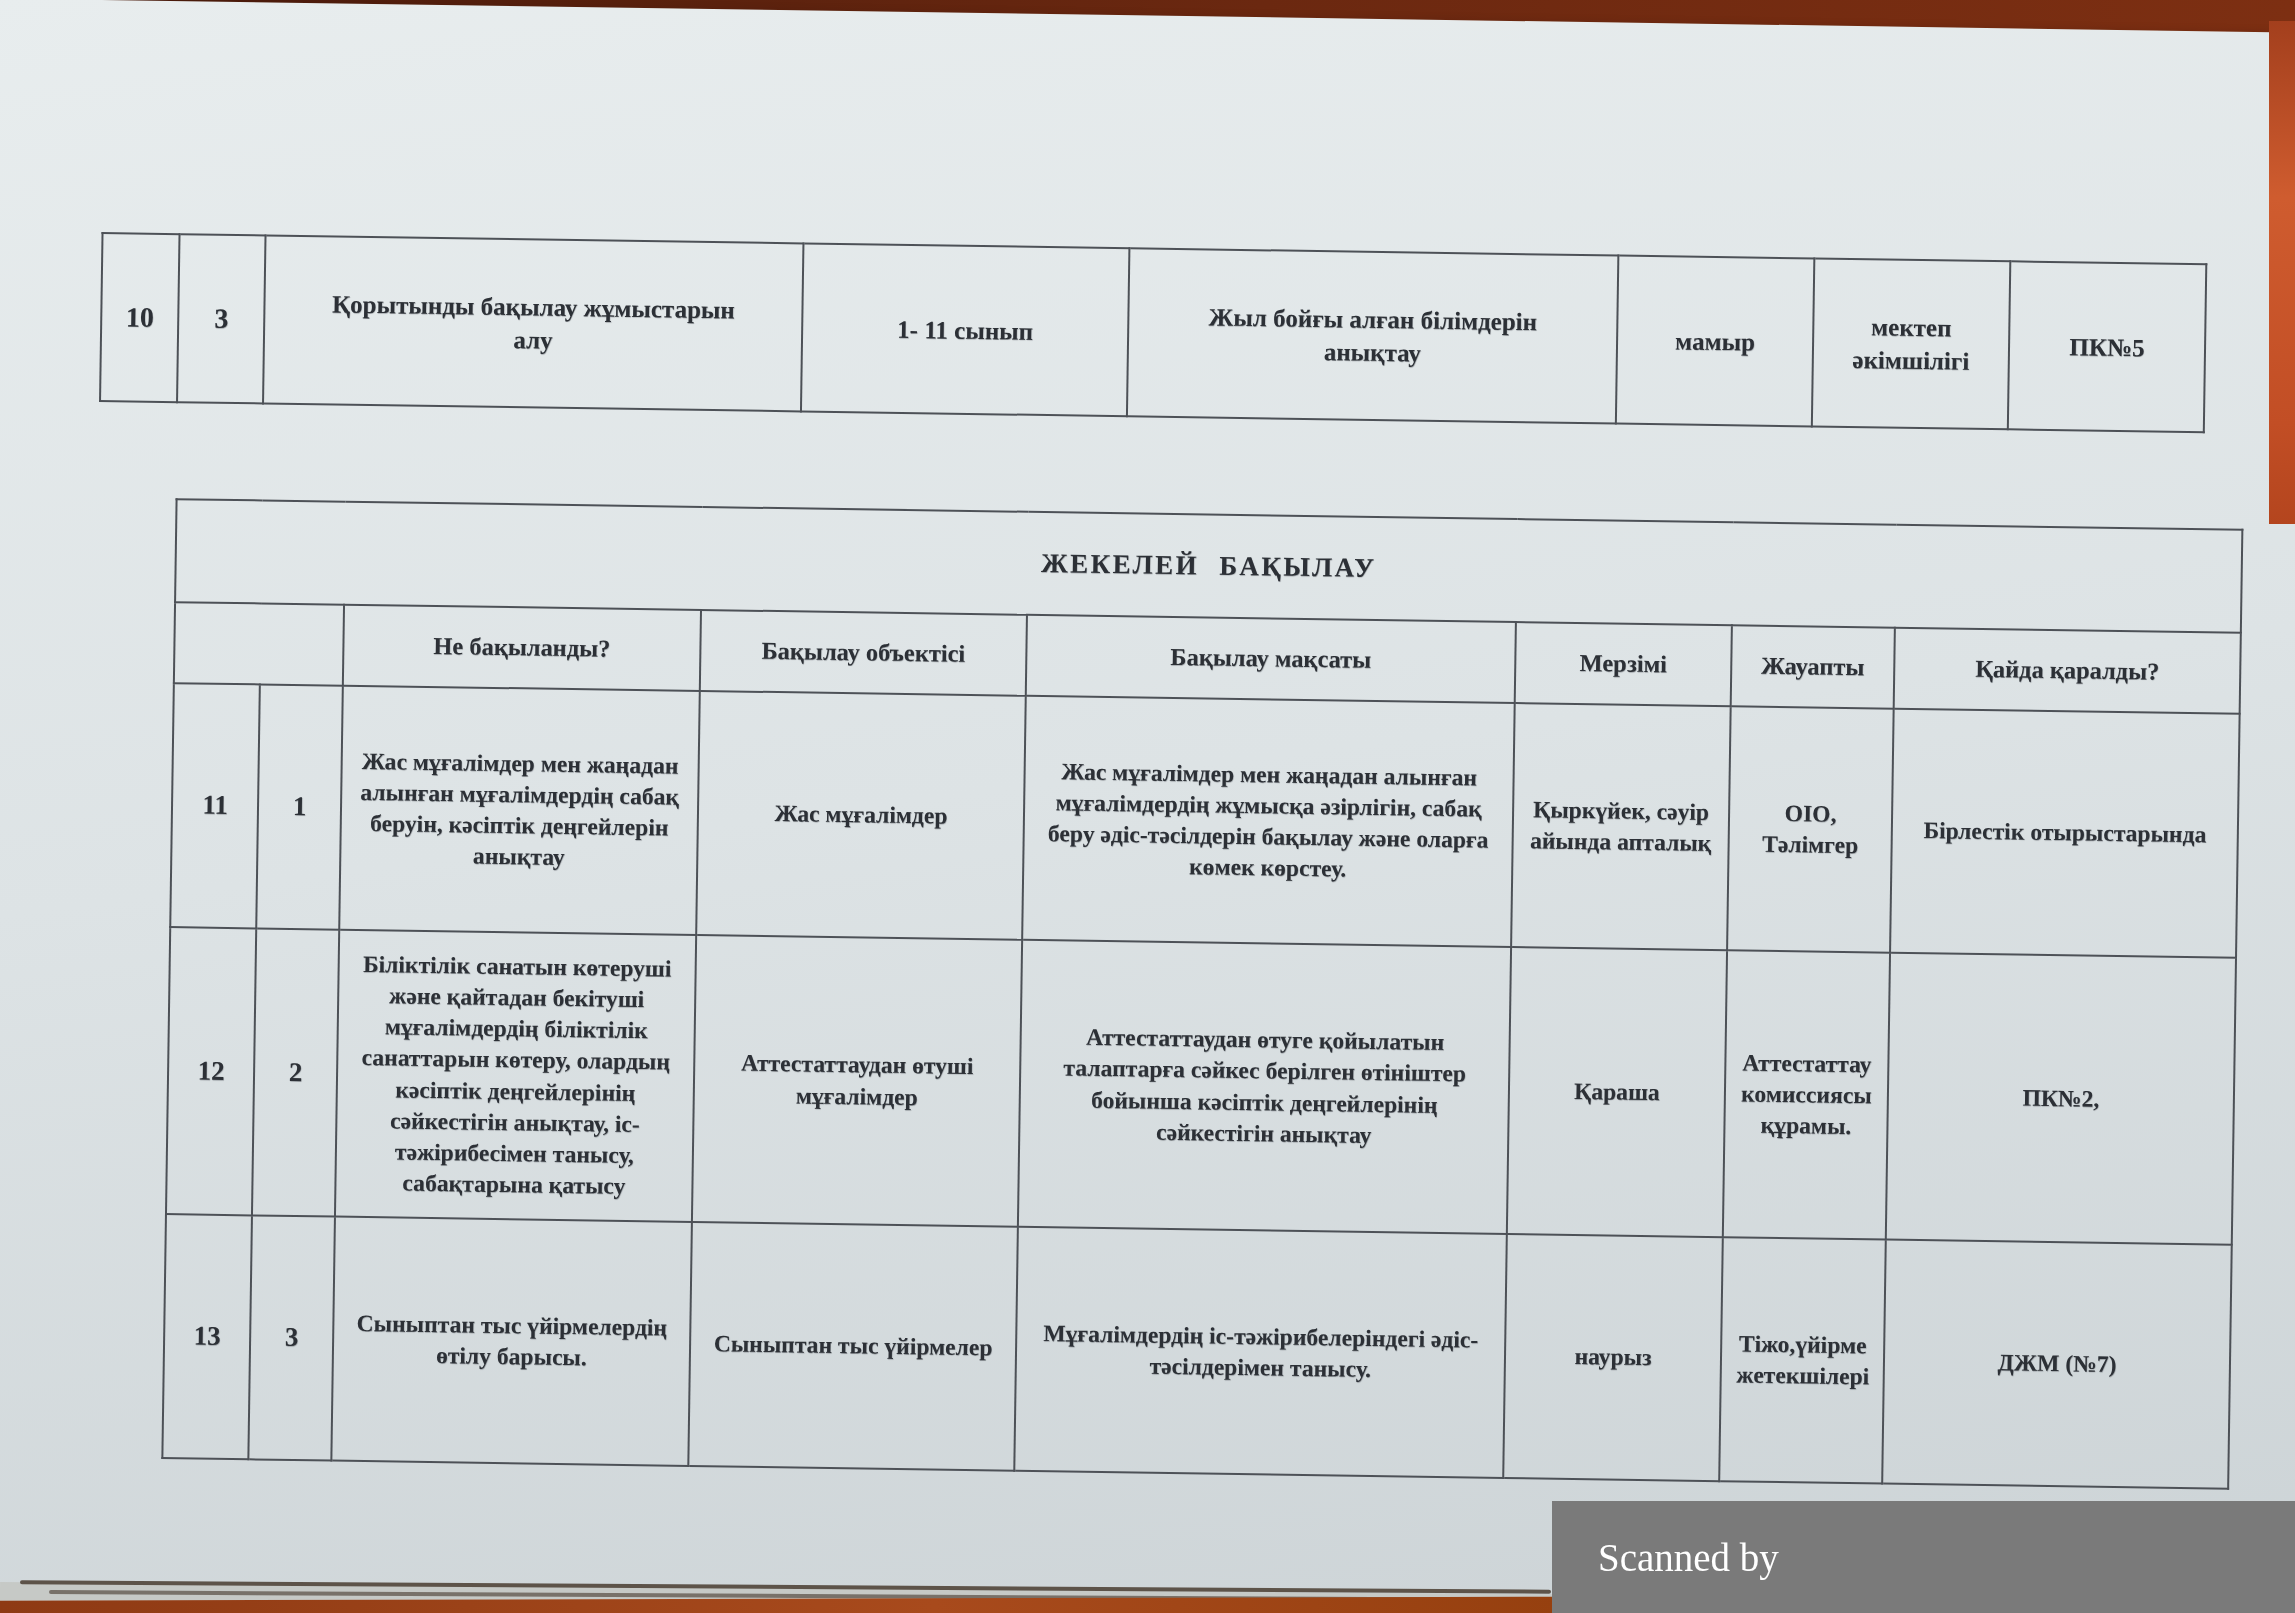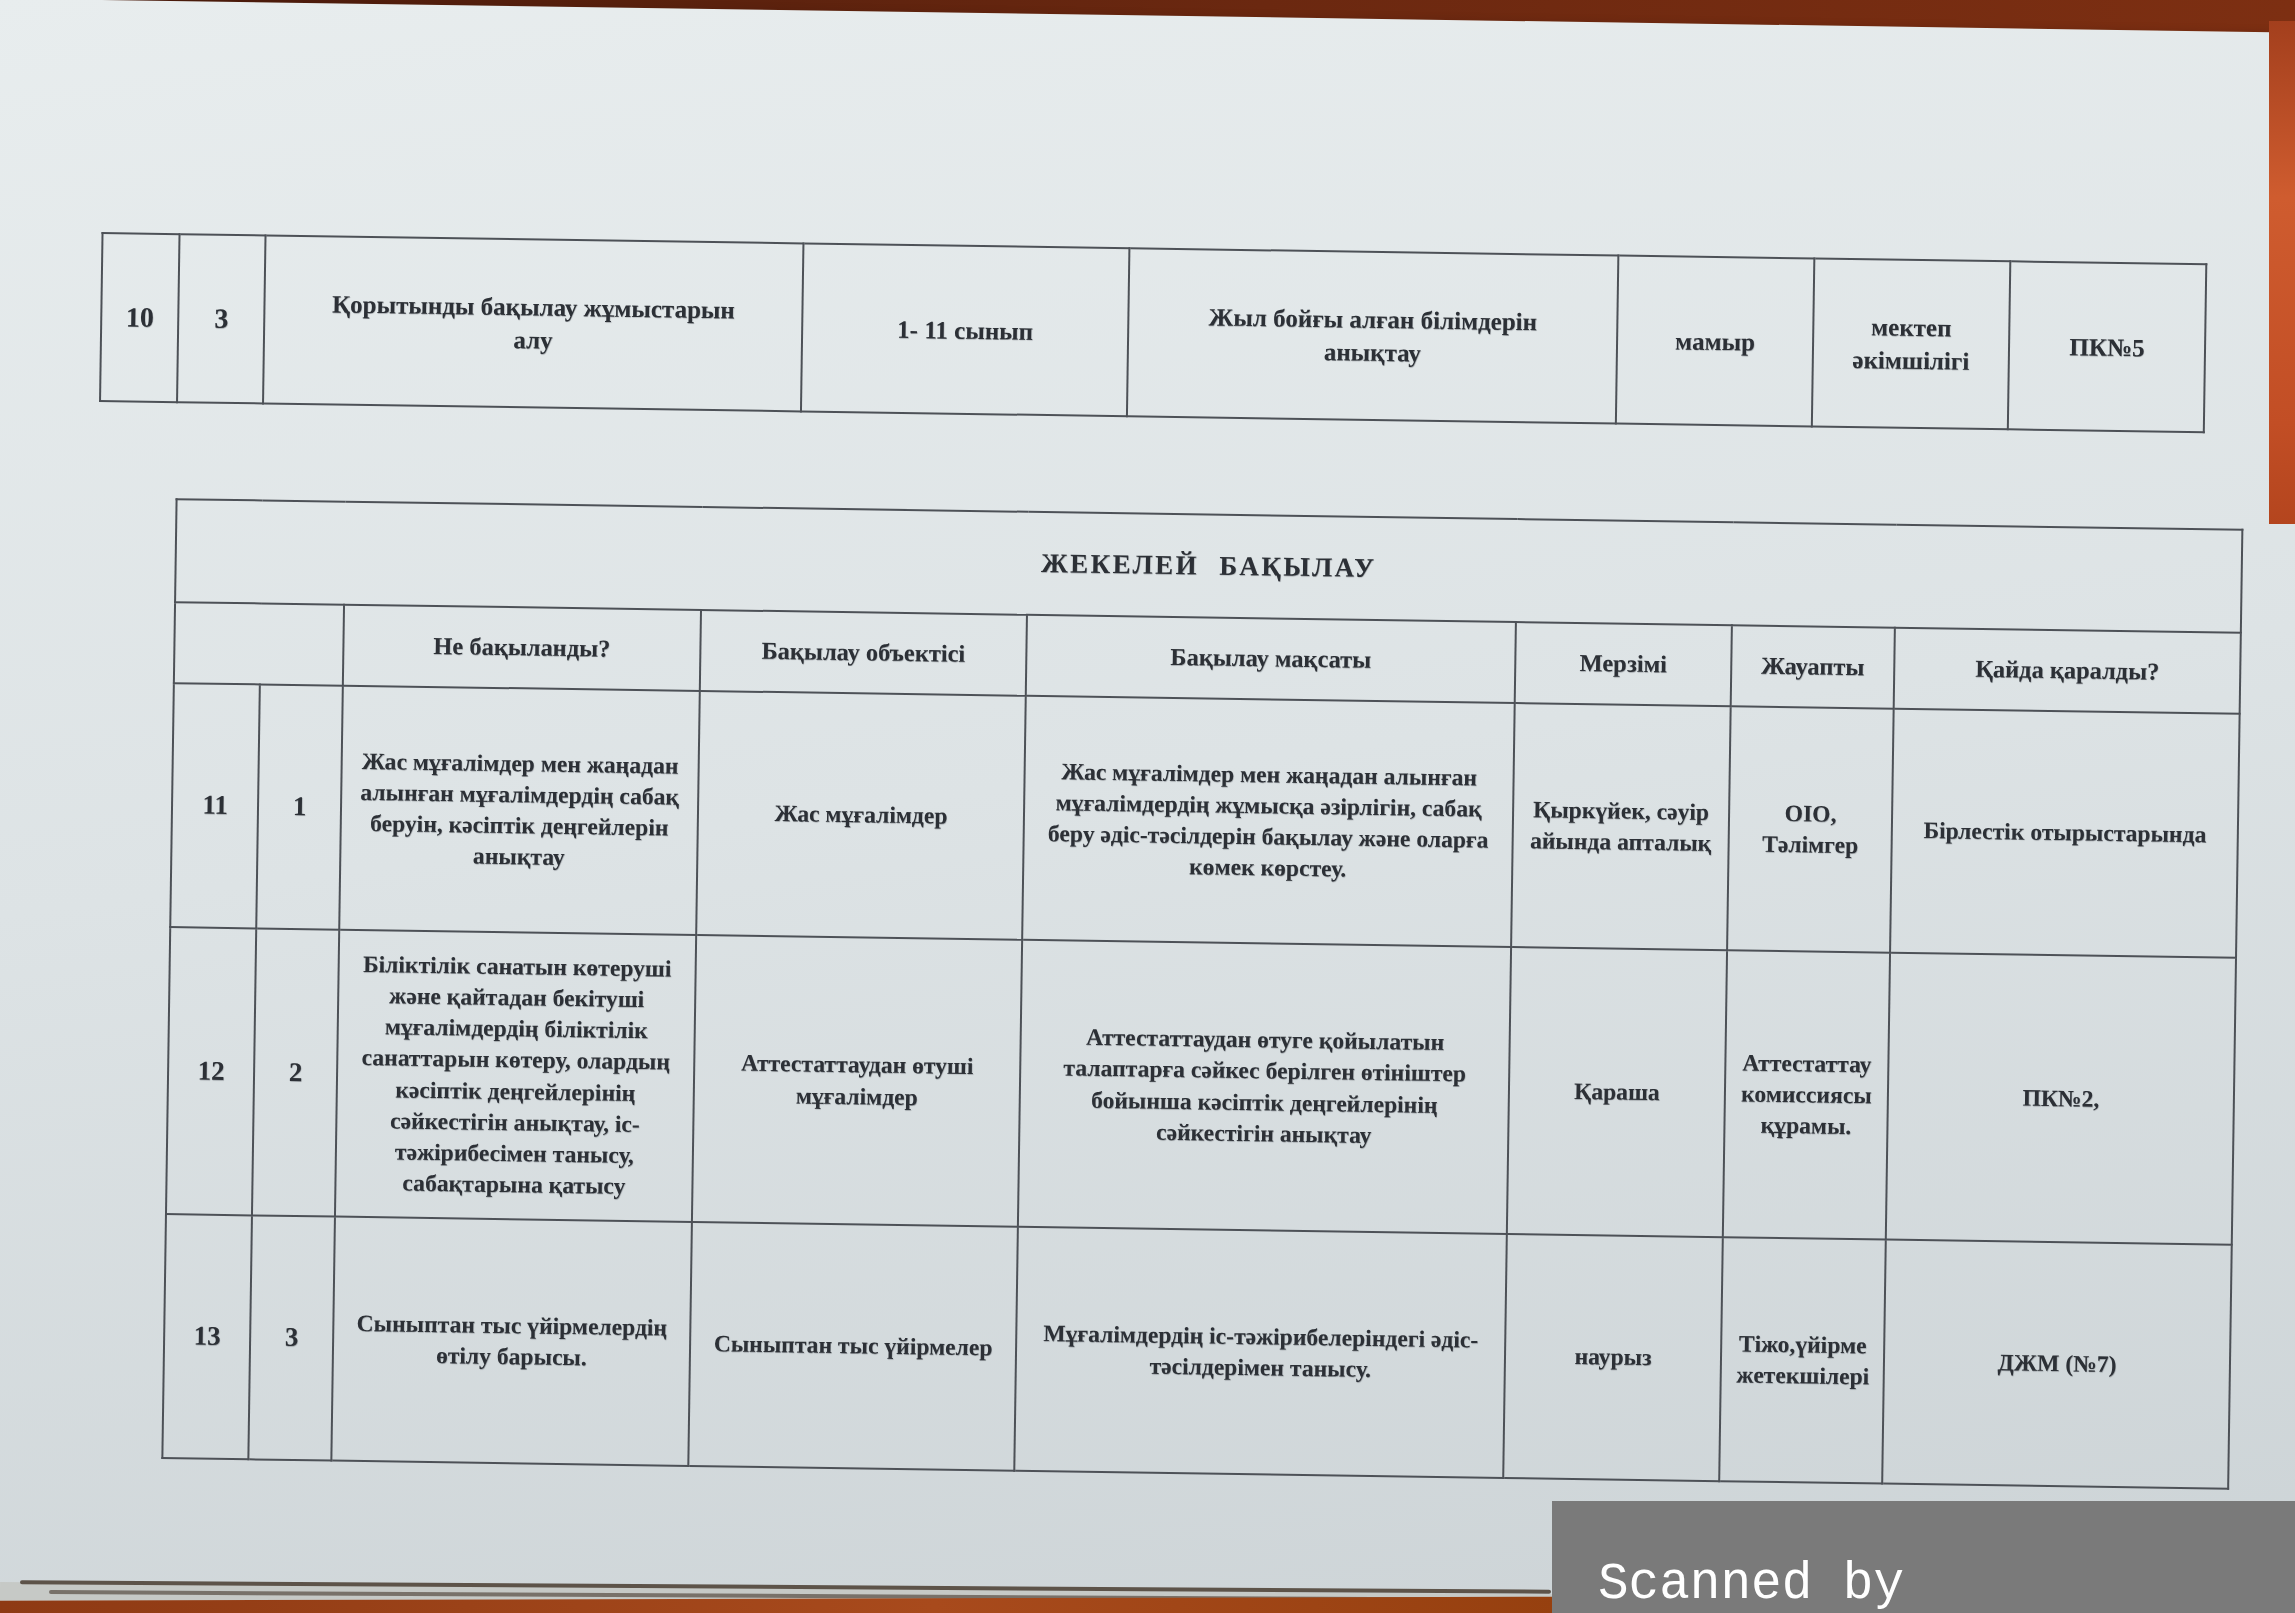--- a/index.html
+++ b/index.html
@@ -74,23 +74,23 @@
   .t2 .head-row td{font-size:24.4px;}
   .t2 .row-a{height:244px;}
   .t2 .row-b{height:287px;}
   .t2 .row-c{height:244px;}
   .t2 .num{font-size:27px;}
 
   
   .watermark{
     position:absolute;left:1552px;top:1501px;width:744px;height:112px;z-index:10;
     background:var(--watermark-bg);
-    display:flex;align-items:flex-end;padding-left:46px;
-    font-family:Liberation Mono, monospace;
-    font-size:51px;color:var(--watermark-text);white-space:nowrap;
+    display:flex;align-items:center;padding-left:46px;
+    font-family:Liberation Serif, serif;
+    font-size:39px;color:var(--watermark-text);white-space:nowrap;
   }
   .watermark .prefix{font-weight:400;margin-right:0.28em;}
   .watermark .brand{font-weight:700;}
 </style>
 </head>
 <body>
 
 <div id="stage">
 
   <div class="paper">

